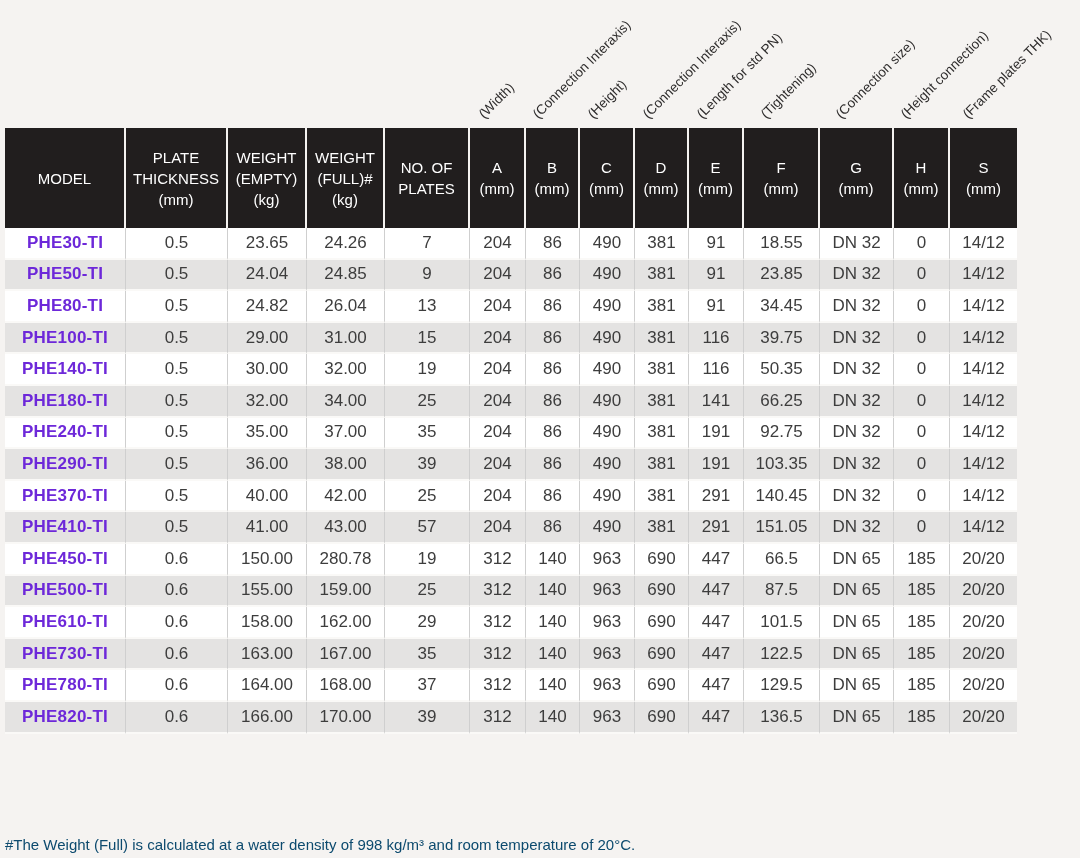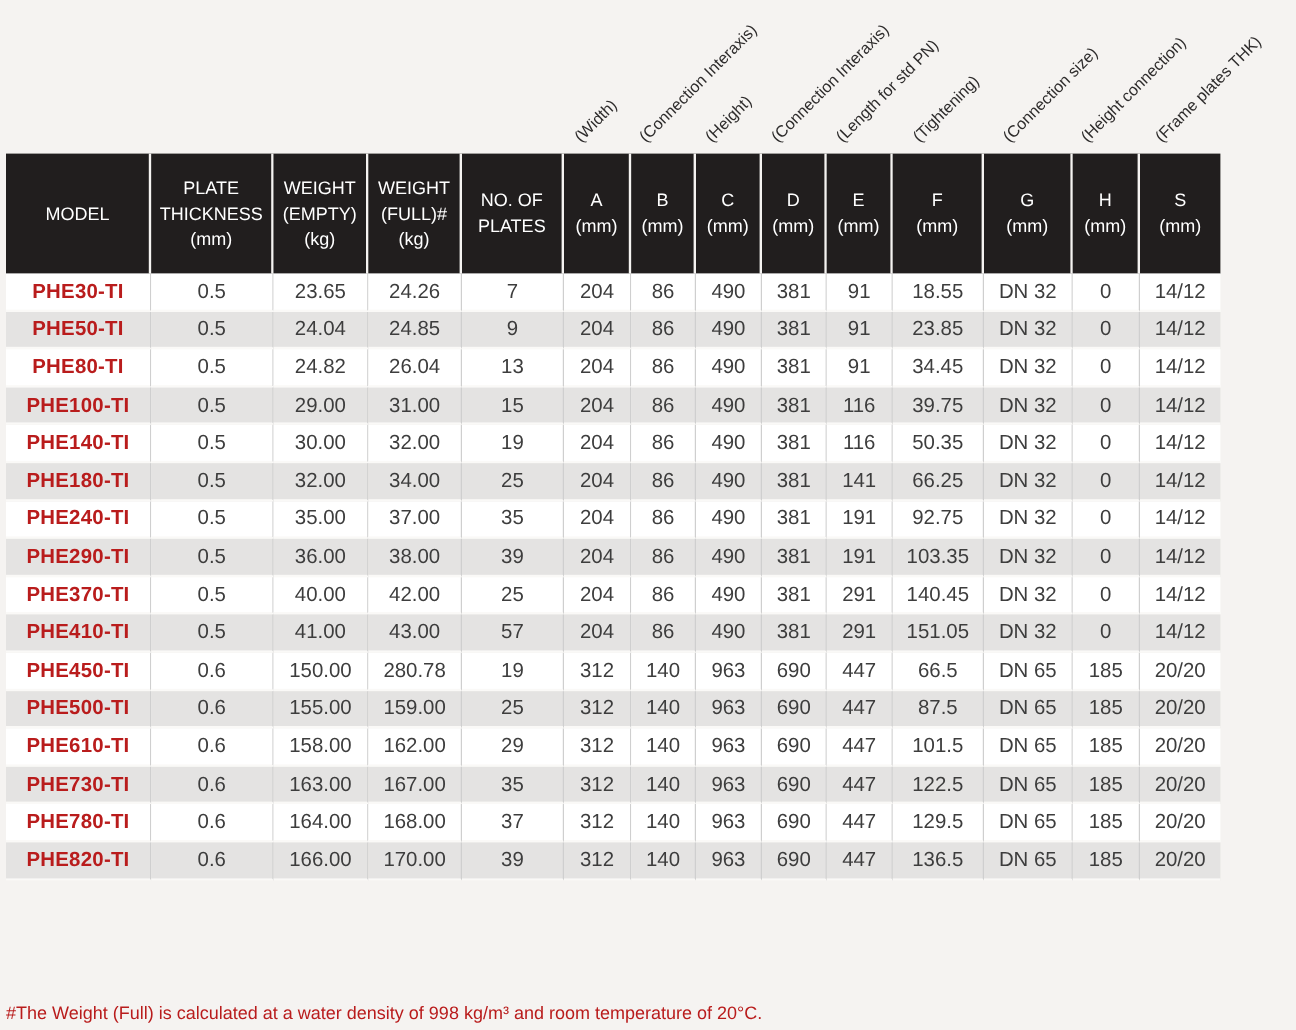--- a/index.html
+++ b/index.html
@@ -86,31 +86,31 @@
     vertical-align: middle;
     border-right: 1px solid #cfcfcf;
     border-bottom: 2px solid #faf9f7;
     padding: 0 2px;
     white-space: nowrap;
   }
   #spec-table tbody td:last-child { border-right: none; }
   #spec-table tbody tr:nth-child(even) td { background: #e4e3e2; }
   #spec-table tbody td.model {
     font-weight: 700;
-    color: #b91c1c;
+    color: #6d28d9;
     letter-spacing: 0.2px;
   }
 
   
   #footnote {
     position: absolute;
     left: 5px;
     top: 836px;
     font-size: 15px;
-    color: #b91c1c;
+    color: #0c4a6e;
   }
 </style>
 </head>
 <body>
 
 <div id="diag-labels">
     <span class="diag-label">(Width)</span>
     <span class="diag-label">(Connection Interaxis)</span>
     <span class="diag-label">(Height)</span>
     <span class="diag-label">(Connection Interaxis)</span>

